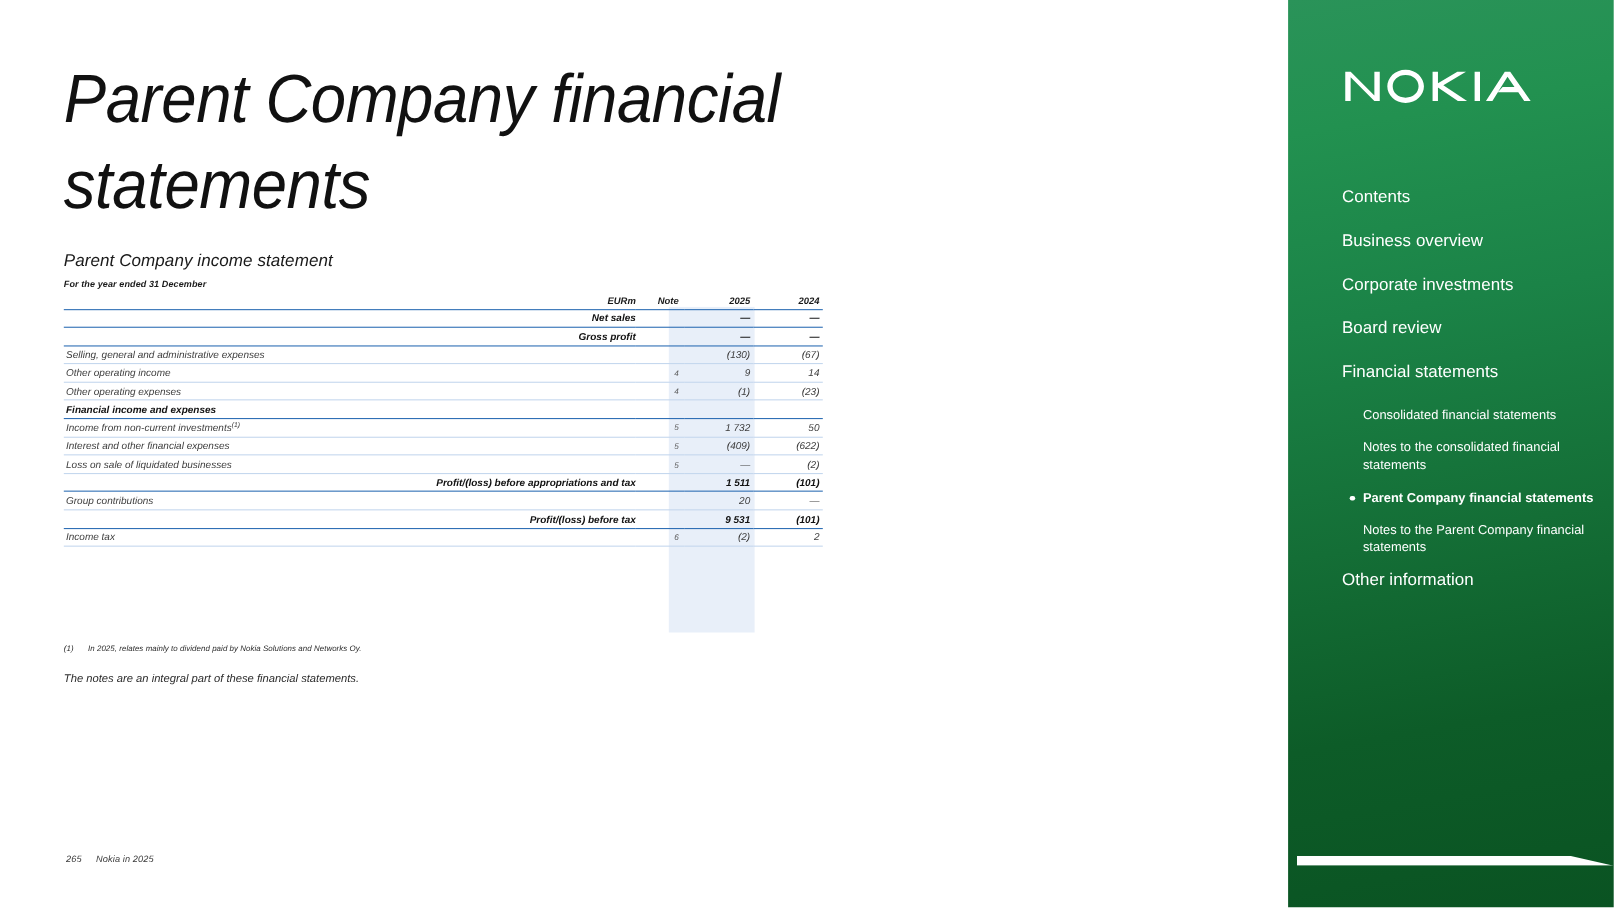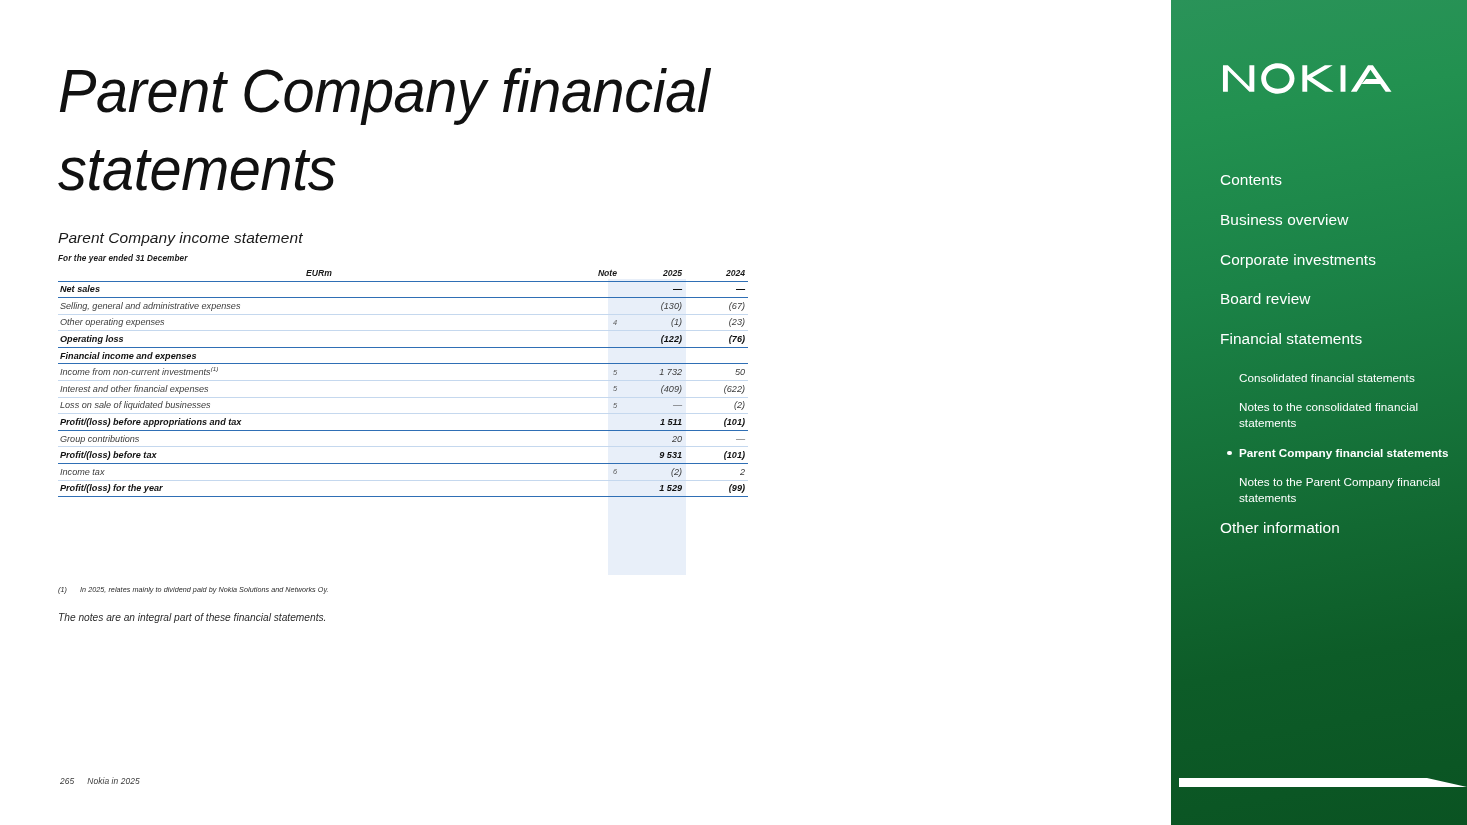--- a/index.html
+++ b/index.html
@@ -92,21 +92,21 @@
 
   
   tr.hdr th {
     height: 15px;
     font-size: 8.6px;
     font-weight: bold;
     color: #1a1a1a;
     border-bottom: 1.1px solid #2f6fb5;
     padding-bottom: 1px;
   }
-  tr.hdr th.lbl { text-align: center; padding-left: 2px; }
+  tr.hdr th.lbl { text-align: right; padding-left: 2px; }
   tr.hdr th.num { text-align: right; padding-right: 3px; }
   tr.hdr th.note { text-align: right; padding-right: 5px; }
 
   
   tr.row td {
     height: 16.6px;
     border-bottom: 0.7px solid #c5d8ee;
   }
   tr.row td.lbl {
     text-align: left;
@@ -124,20 +124,21 @@
     text-align: right;
     padding-right: 3px;
     font-size: 9.1px;
     color: #3d3d3d;
     font-variant-numeric: tabular-nums;
   }
 
   
   tr.row.bold td {
     border-bottom: 1.1px solid #2f6fb5;
+    text-align: right;
   }
   tr.row.bold td.lbl,
   tr.row.bold td.num {
     font-weight: bold;
     color: #111111;
   }
 
   
   tr.row.section td.lbl { font-weight: bold; color: #111111; }
   tr.row.section td { border-bottom: 1.1px solid #2f6fb5; }
@@ -306,38 +307,44 @@
             <th class="num">2024</th>
           </tr>
         </thead>
         <tbody id="fin-body">
             <tr class="row bold first">
               <td class="lbl">Net sales</td>
               <td class="note"></td>
               <td class="num hl">—</td>
               <td class="num">—</td>
             </tr>
+            <tr class="row bold">
+              <td class="lbl">Gross profit</td>
+              <td class="note"></td>
+              <td class="num hl">—</td>
+              <td class="num">—</td>
+            </tr>
             <tr class="row ">
               <td class="lbl">Selling, general and administrative expenses</td>
               <td class="note"></td>
               <td class="num hl">(130)</td>
               <td class="num">(67)</td>
+            </tr>
+            <tr class="row ">
+              <td class="lbl">Other operating income</td>
+              <td class="note">4</td>
+              <td class="num hl">9</td>
+              <td class="num">14</td>
             </tr>
             <tr class="row ">
               <td class="lbl">Other operating expenses</td>
               <td class="note">4</td>
               <td class="num hl">(1)</td>
               <td class="num">(23)</td>
             </tr>
-            <tr class="row bold">
-              <td class="lbl">Operating loss</td>
-              <td class="note"></td>
-              <td class="num hl">(122)</td>
-              <td class="num">(76)</td>
-            </tr>
             <tr class="row section">
               <td class="lbl">Financial income and expenses</td>
               <td class="note"></td>
               <td class="num hl"></td>
               <td class="num"></td>
             </tr>
             <tr class="row ">
               <td class="lbl">Income from non-current investments<span class="footnote-marker">(1)</span></td>
               <td class="note">5</td>
               <td class="num hl">1 732</td>
@@ -371,26 +378,20 @@
               <td class="lbl">Profit/(loss) before tax</td>
               <td class="note"></td>
               <td class="num hl">9 531</td>
               <td class="num">(101)</td>
             </tr>
             <tr class="row ">
               <td class="lbl">Income tax</td>
               <td class="note">6</td>
               <td class="num hl">(2)</td>
               <td class="num">2</td>
-            </tr>
-            <tr class="row bold">
-              <td class="lbl">Profit/(loss) for the year</td>
-              <td class="note"></td>
-              <td class="num hl">1 529</td>
-              <td class="num">(99)</td>
             </tr>
           </tbody>
       </table>
     </div>
 
     <div class="table-footnote">
       <span class="fn-num">(1)</span><span>In 2025, relates mainly to dividend paid by Nokia Solutions and Networks Oy.</span>
     </div>
 
     <div class="notes-line">The notes are an integral part of these financial statements.</div>

